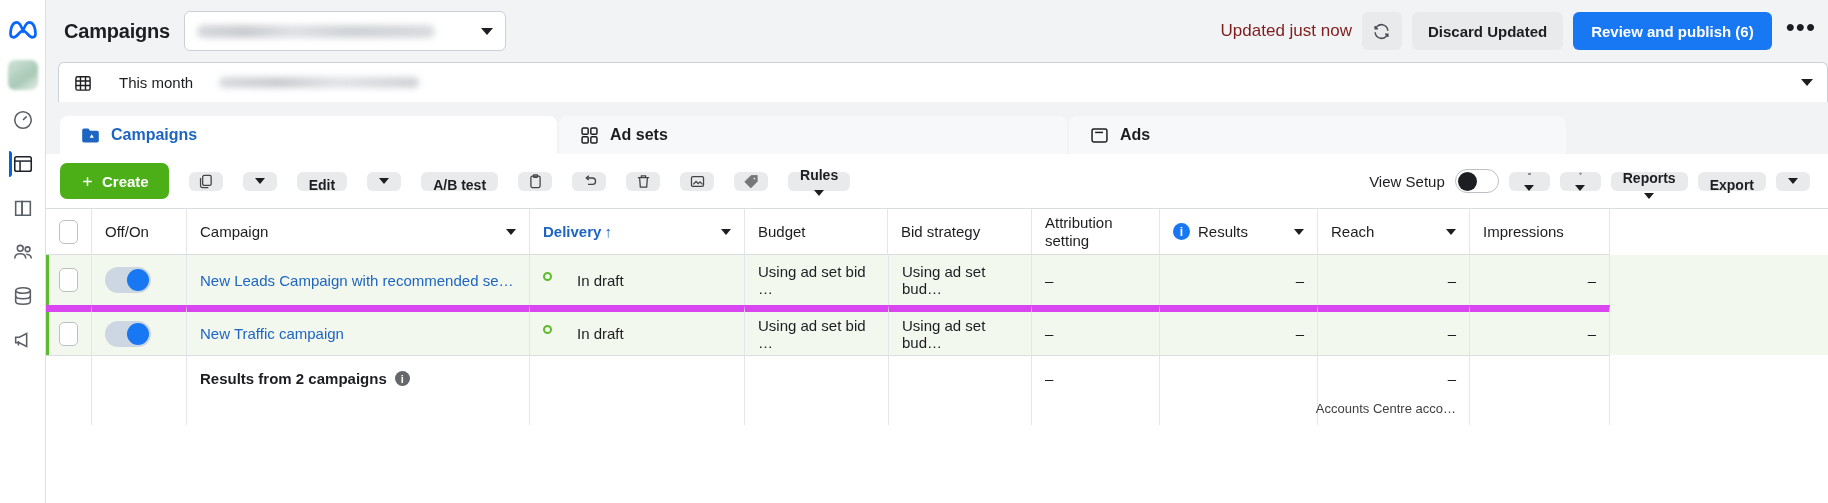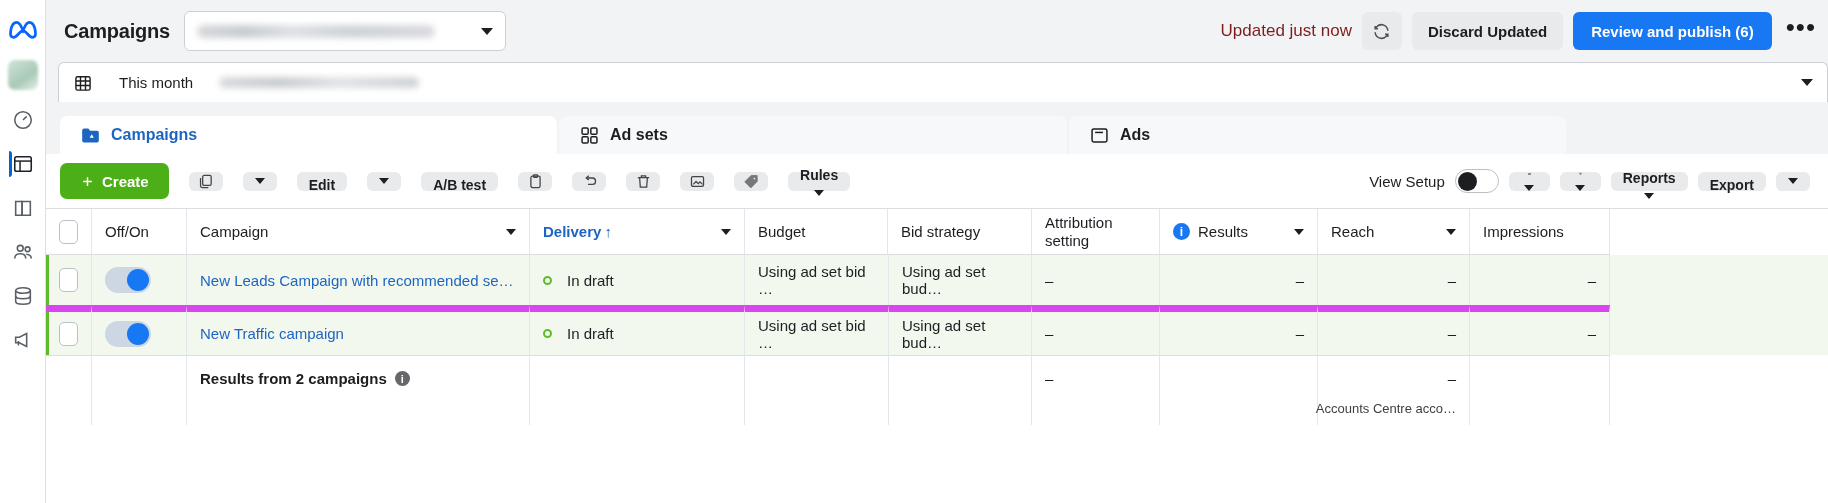--- a/index.html
+++ b/index.html
@@ -153,21 +153,21 @@
   .c-reach { width: 152px; min-width:152px; }
   .c-impr  { width: 140px; min-width:140px; }
 
   .chk { width:24px;height:24px;border:1px solid #bcc0c4;border-radius:5px;background:#fff;}
   .rows .trow { background: #f3f8ee; }
   .rows .trow .td:first-child { box-shadow: inset 3px 0 0 0 #5fbb2e; }
   .rows .trow + .trow .td { border-top: 7px solid #d946ef; }
   .switch { width: 46px; height: 26px; border-radius: 15px; background:#cdd7e3; display:flex; align-items:center; justify-content:flex-end; padding: 0 2px;}
   .switch-knob { width: 22px; height: 22px; border-radius:50%; background:#1877f2; }
   .camp-link { color:#1d65c1; font-size:15px; white-space:nowrap; overflow:hidden; text-overflow:ellipsis; }
-  .status { display:flex; align-items:center; gap:15px; }
+  .status { display:flex; align-items:flex-start; gap:25px; }
   .dot-draft { width:9px;height:9px;border-radius:50%;border:2.5px solid #5fbb2e; }
   .num-right { justify-content:flex-end; }
 
   
   .foot .td { height: 70px; align-items: flex-start; padding-top: 14px; background:#fff; border-top: 1px solid #dadde1;}
   .foot-label { font-size: 15px; font-weight: 700; color:#1c1e21; display:flex; align-items:center; gap:8px;}
   .info-ico { width:15px;height:15px;border-radius:50%;background:#65676b;color:#fff;font-size:11px;font-weight:700;display:flex;align-items:center;justify-content:center;}
   .info-blue { width:17px;height:17px;border-radius:50%;background:#1877f2;color:#fff;font-size:12px;font-weight:700;display:flex;align-items:center;justify-content:center; margin-right:8px;}
   .foot-stack { display:flex; flex-direction:column; align-items:flex-end; width:100%; }
   .foot-stack .sub { font-size:13px; color:#404040; margin-top:14px; white-space:nowrap;}

